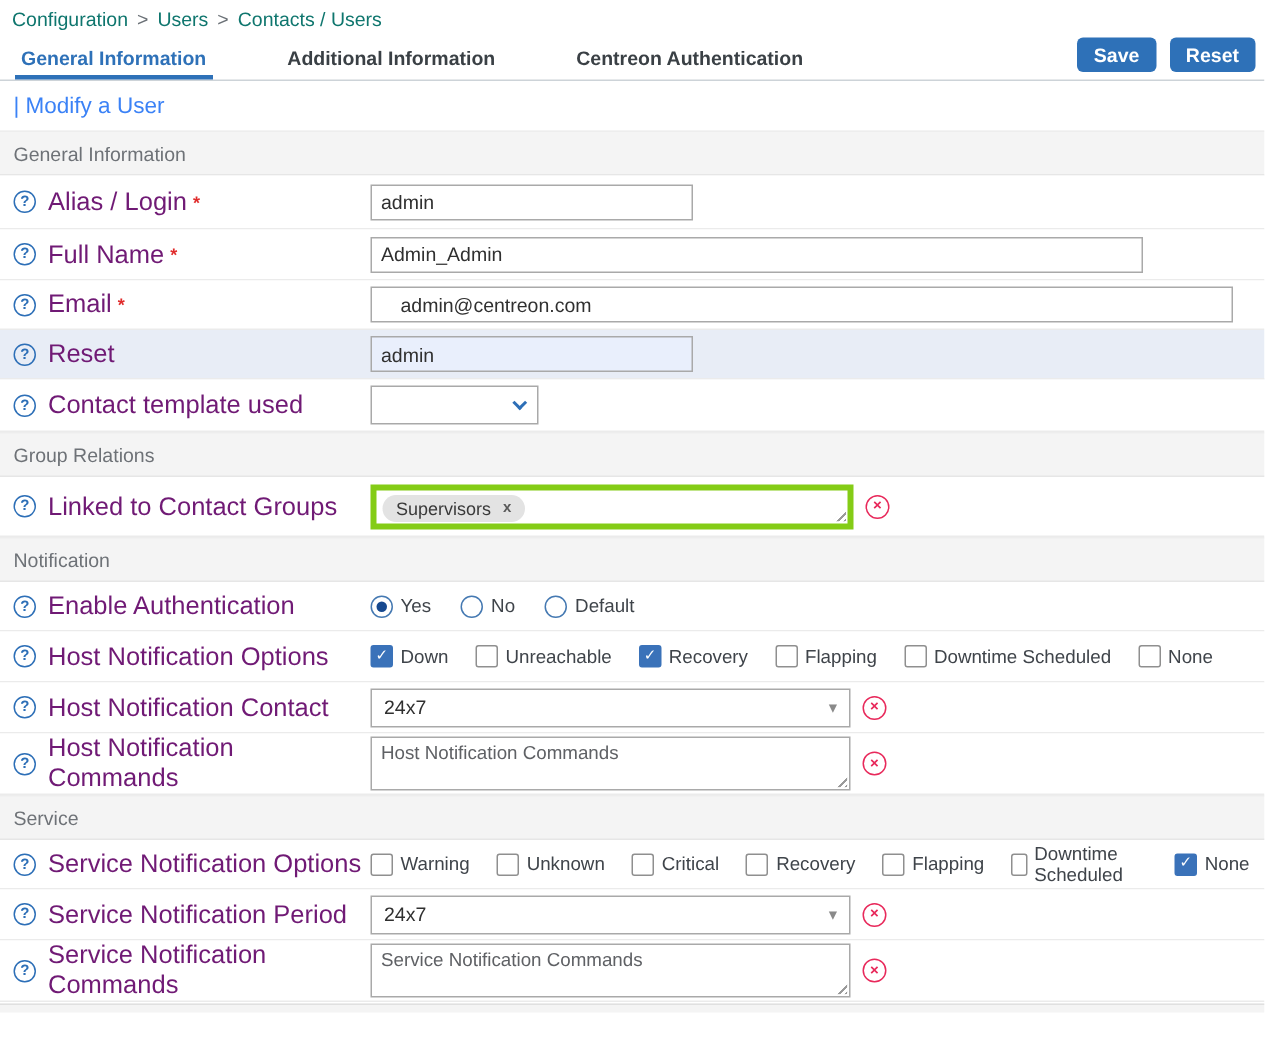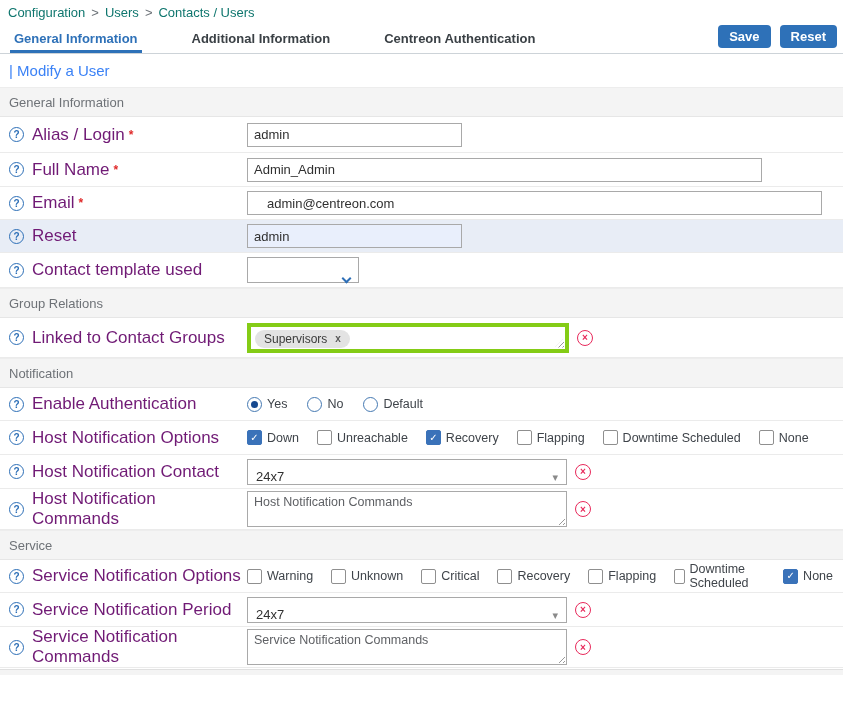--- a/index.html
+++ b/index.html
@@ -40,21 +40,21 @@
 
   .help-icon { width:15px; height:15px; flex:none; border:1px solid #2d6fb7; border-radius:50%;
     color:#2d6fb7; font-size:10px; font-weight:bold; display:flex; align-items:center; justify-content:center; cursor:pointer; }
 
   .text-input { height:24px; border:1px solid #a9a9a9; padding:0 6px; font-size:13px; color:#303030;
     font-family:"Liberation Sans","DejaVu Sans",sans-serif; background:#fff; }
   .w215 { width:215px; } .w515 { width:515px; } .w575 { width:575px;padding-left:19px; }
   .pager-input { background:#e9effc; }
 
   .select-box { height:26px; border:1px solid #a9a9a9; background:#fff; display:flex;
-    align-items:flex-end; justify-content:space-between; padding:0 8px; cursor:pointer; }
+    align-items:center; justify-content:space-between; padding:0 8px; cursor:pointer; }
   .select-box.small { width:112px; }
   .select-box.w320 { width:320px; }
   .select-value { font-size:13px; color:#303030; }
   .caret { color:#8a8a8a; font-size:11px; }
   .chevron-blue { width:7px; height:7px; border-right:2px solid #2d6fb7; border-bottom:2px solid #2d6fb7;
     transform:rotate(45deg); margin-top:-4px; }
 
   .multi-box { width:322px; height:30px; border:4px solid #84cc16; background:#fff; position:relative;
     padding:3px 4px; display:flex; align-items:flex-start; }
   .chip { background:#e3e3e3; border-radius:10px; padding:2px 9px; font-size:12px; color:#3a3a3a;

